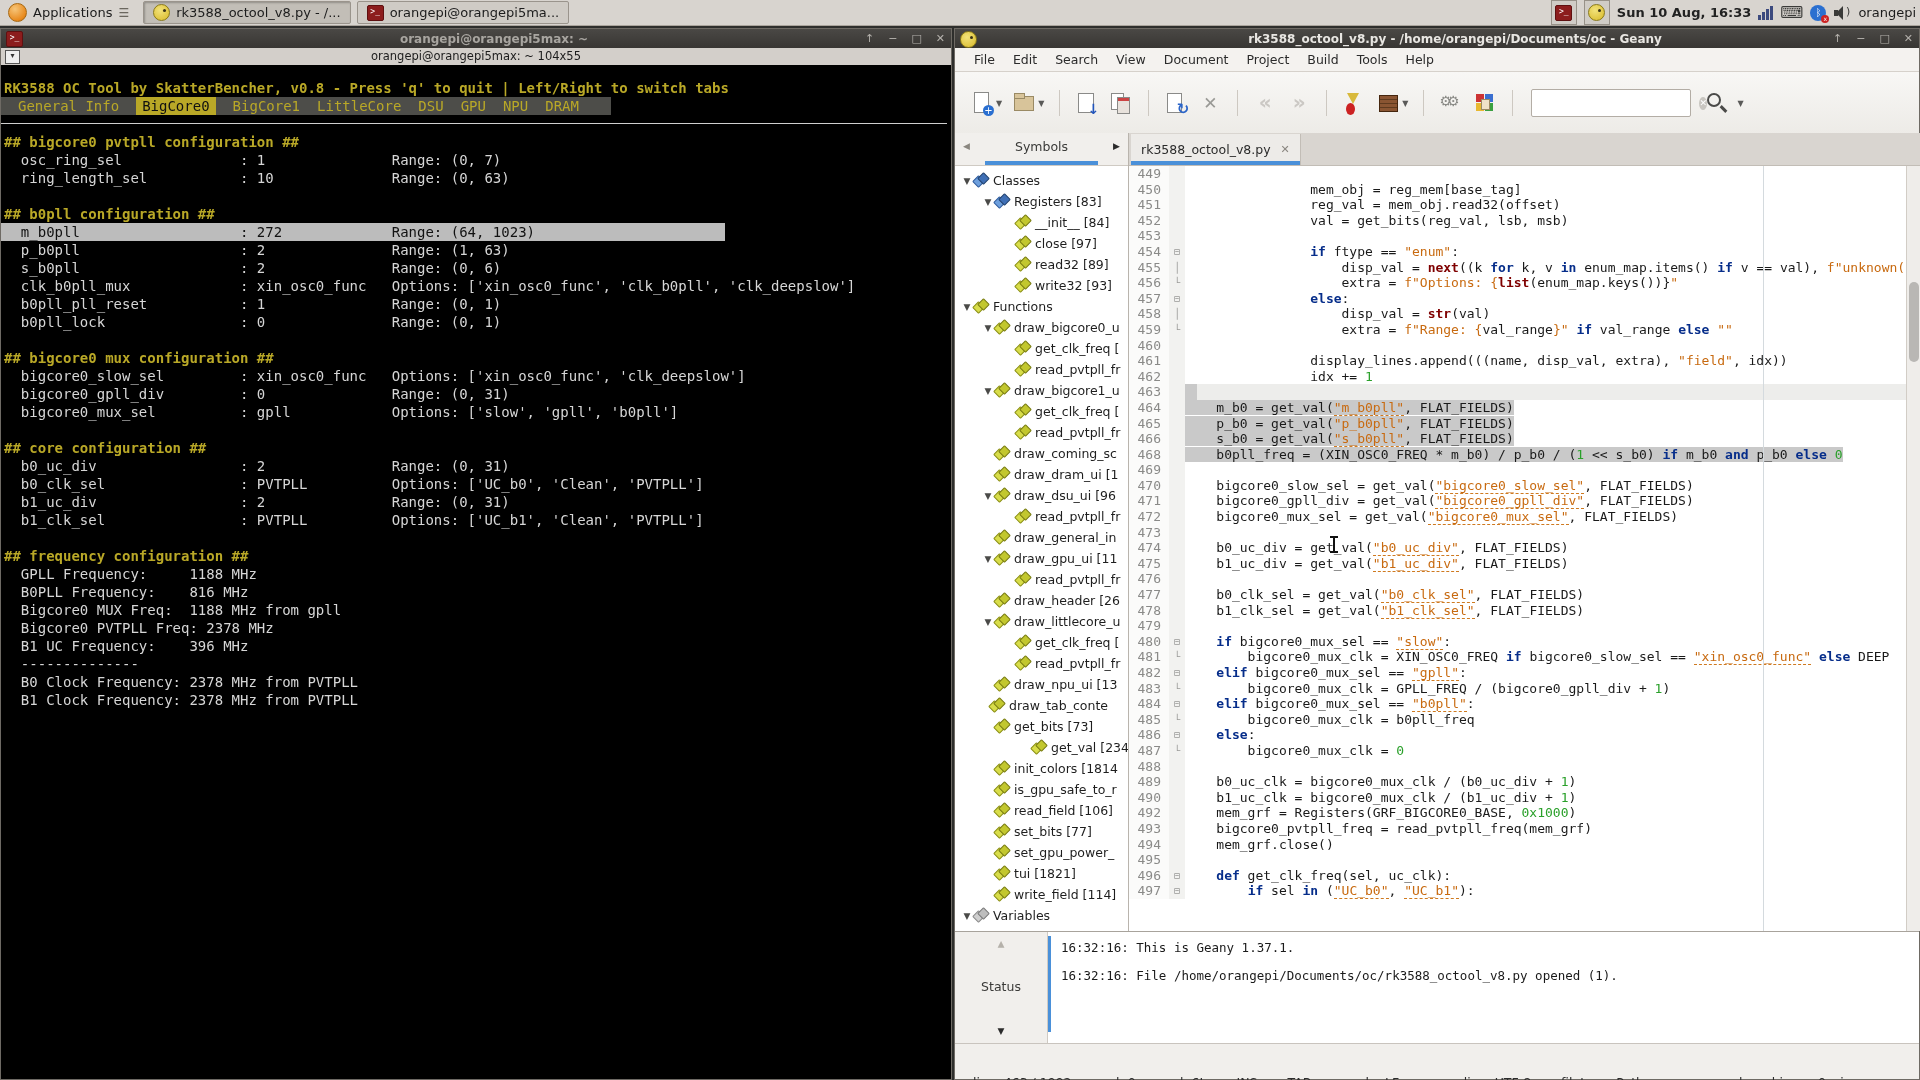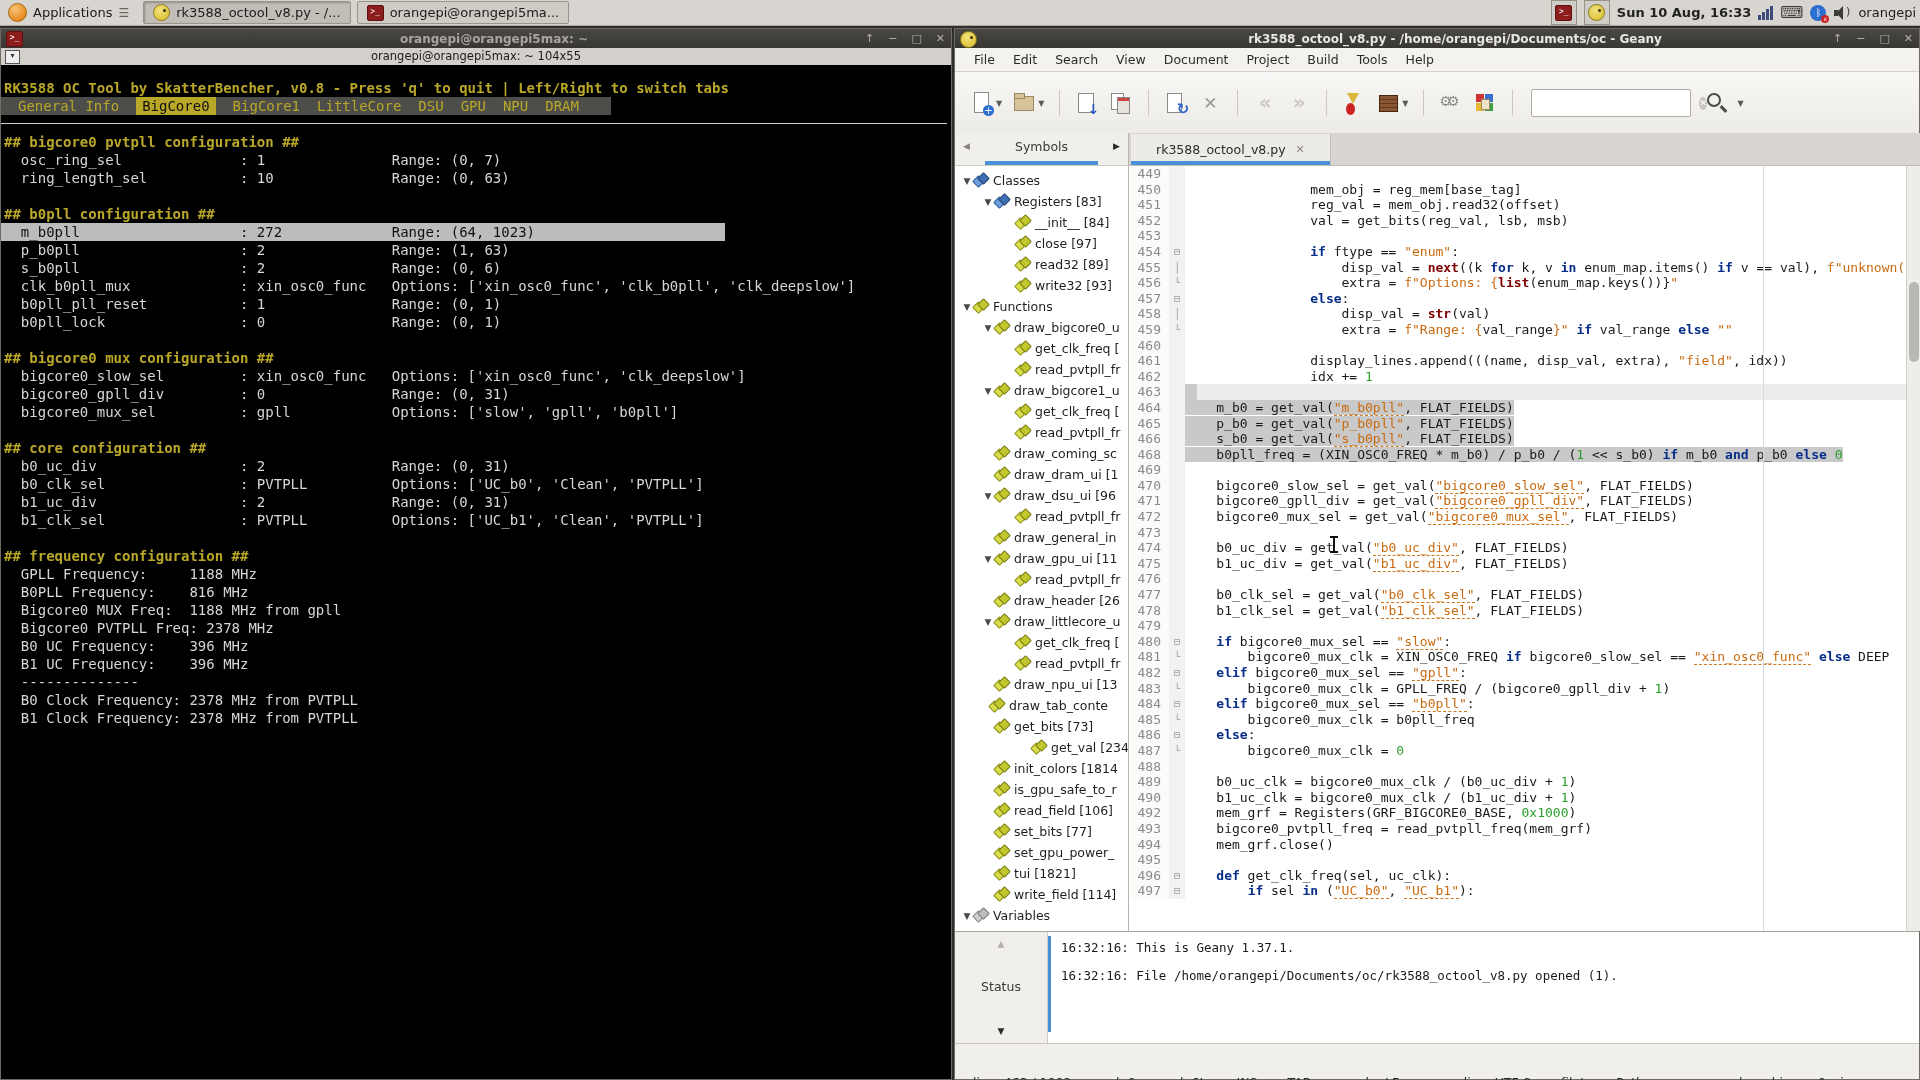--- a/index.html
+++ b/index.html
@@ -115,21 +115,21 @@
   .sym-ico i,.sym-ico em{position:absolute;width:7px;height:7px;transform:rotate(45deg);border-radius:1px;}
   .sym-ico.class i{left:1px;top:3px;background:#6d9fdd;border:1px solid #2d5b9e;}
   .sym-ico.class em{left:6px;top:0px;background:#3f6fb5;border:1px solid #20416e;}
   .sym-ico.func i{left:1px;top:3px;background:#d8dd49;border:1px solid #8a8f13;}
   .sym-ico.func em{left:6px;top:0px;background:#c2c72e;border:1px solid #787c10;}
   .sym-ico.var i{left:1px;top:3px;background:#cfcfcf;border:1px solid #8a8a8a;}
   .sym-ico.var em{left:6px;top:0px;background:#bdbdbd;border:1px solid #7a7a7a;}
   #editor-pane{flex:1;display:flex;flex-direction:column;position:relative;background:#fff;}
   #doctab-row{height:32px;background:#d9d5d0;border-bottom:1px solid #c2bdb6;display:flex;align-items:flex-end;}
   #doctab{height:31px;background:#edebe8;border-right:1px solid #c2bdb6;display:flex;align-items:center;gap:10px;
-          padding:0 25px;font-size:12.5px;color:#2b2b2b;position:relative;margin-left:2px;}
+          padding:0 10px;font-size:12.5px;color:#2b2b2b;position:relative;margin-left:2px;}
   #doctab .ind{position:absolute;left:0;right:0;bottom:0;height:4px;background:#4a90d9;}
   #doctab .x{color:#8a8680;font-size:11px;}
   #codearea{flex:1;position:relative;overflow:hidden;font-family:"DejaVu Sans Mono",monospace;font-size:13px;}
   .cl{height:15.6px;line-height:15.6px;display:flex;white-space:pre;}
   .cl .ln{width:40px;flex:0 0 40px;text-align:right;padding-right:8px;color:#8a8a88;background:#fbfbfa;box-sizing:border-box;}
   .cl .fold{width:16px;flex:0 0 16px;color:#9a9a98;background:#f2f2f0;font-size:10px;text-align:center;}
   .cl .code{flex:1;color:#1a1a1a;}
   .cl.cur .code{background:#ededeb;}
   .selbg{background:#c9c9c9;}
   .stub{display:inline-block;width:12px;height:15.6px;background:#c9c9c9;vertical-align:top;}
@@ -249,21 +249,20 @@
       <div class="tl">  b0_uc_div                 : 2               Range: (0, 31)</div>
       <div class="tl">  b0_clk_sel                : PVTPLL          Options: ['UC_b0', 'Clean', 'PVTPLL']</div>
       <div class="tl">  b1_uc_div                 : 2               Range: (0, 31)</div>
       <div class="tl">  b1_clk_sel                : PVTPLL          Options: ['UC_b1', 'Clean', 'PVTPLL']</div>
       <div class="tl"> </div>
       <div class="tl h">## frequency configuration ##</div>
       <div class="tl">  GPLL Frequency:     1188 MHz</div>
       <div class="tl">  B0PLL Frequency:    816 MHz</div>
       <div class="tl">  Bigcore0 MUX Freq:  1188 MHz from gpll</div>
       <div class="tl">  Bigcore0 PVTPLL Freq: 2378 MHz</div>
-      <div class="tl">  B0 UC Frequency:    396 MHz</div>
       <div class="tl">  B1 UC Frequency:    396 MHz</div>
       <div class="tl">  --------------</div>
       <div class="tl">  B0 Clock Frequency: 2378 MHz from PVTPLL</div>
       <div class="tl">  B1 Clock Frequency: 2378 MHz from PVTPLL</div>
     </div>
 </div>
 
 <div class="win" id="geany-win" style="left:954px;top:28px;width:966px;height:1052px;">
   <div class="titlebar">
     <span class="ticon mini-geany" style="top:2px;"></span>

